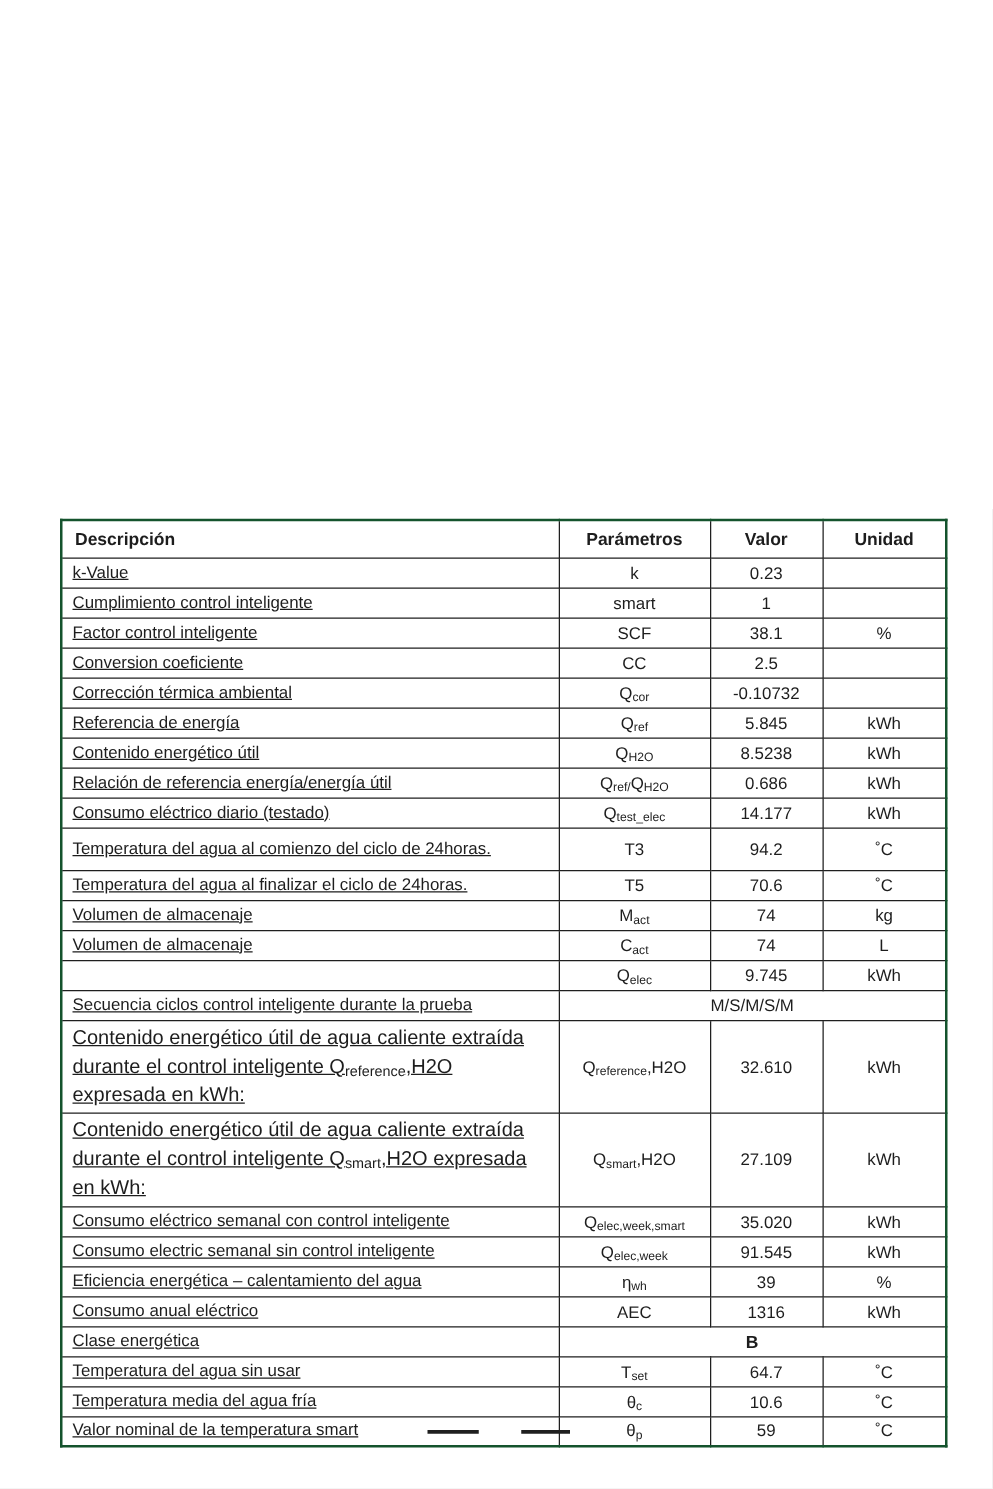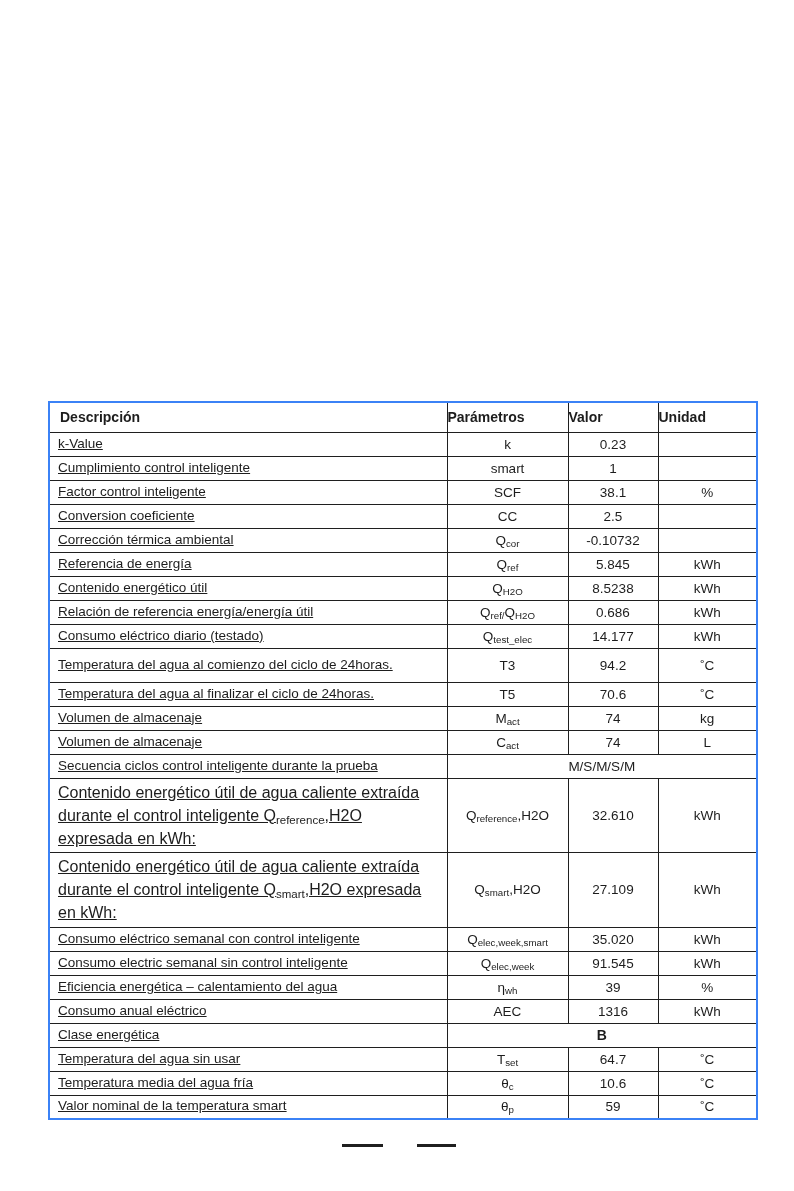--- a/index.html
+++ b/index.html
@@ -10,36 +10,36 @@
     height: 1191px;
     background: #ffffff;
     margin: 0 auto;
     font-family: "Liberation Sans", sans-serif;
     color: #1d1d1d;
     overflow: hidden;
   }
   table.data-table {
     position: absolute;
     left: 48px;
-    top: 401px;
+    top: 415px;
     border-collapse: collapse;
-    border: 2px solid #3b82f6;
+    border: 2px solid #14532d;
     table-layout: fixed;
     width: 710px;
   }
   .data-table th, .data-table td {
     border: 1px solid #1f1f1f;
     vertical-align: middle;
     font-size: 13.5px;
     color: #1d1d1d;
     overflow: hidden;
   }
   .data-table thead tr { height: 30px; }
   .data-table tbody tr { height: 24px; }
-  .data-table th { font-weight: bold; font-size: 14px; text-align: left; }
+  .data-table th { font-weight: bold; font-size: 14px; text-align: center; }
   .data-table th.desc-h { text-align: left; padding-left: 10px; }
   td.desc { text-align: left; padding: 2px 8px; line-height: 1.25; text-decoration: underline; }
   td.desc.small { font-size: 16px; line-height: 1.45; }
   td.center { text-align: center; }
   td.bold { font-weight: bold; font-size: 14px; }
   sub { font-size: 0.72em; vertical-align: -0.22em; line-height: 0; text-align: center; }
   .footer-dash {
     position: absolute;
     height: 3px;
     background: #1f1f1f;
@@ -140,20 +140,26 @@
           <td class="center">74</td>
           <td class="center">kg</td>
         </tr>
         <tr>
           <td class="desc">Volumen de almacenaje</td>
           <td class="center">C<sub>act</sub></td>
           <td class="center">74</td>
           <td class="center">L</td>
         </tr>
         <tr>
+          <td class="desc"></td>
+          <td class="center">Q<sub>elec</sub></td>
+          <td class="center">9.745</td>
+          <td class="center">kWh</td>
+        </tr>
+        <tr>
           <td class="desc">Secuencia ciclos control inteligente durante la prueba</td>
           <td class="center" colspan="3">M/S/M/S/M</td>
         </tr>
         <tr style="height: 48px;">
           <td class="desc small">Contenido energético útil de agua caliente extraída durante el control inteligente  Q<sub>reference</sub>,H2O expresada en kWh:</td>
           <td class="center">Q<sub>reference</sub>,H2O</td>
           <td class="center">32.610</td>
           <td class="center">kWh</td>
         </tr>
         <tr style="height: 48px;">

